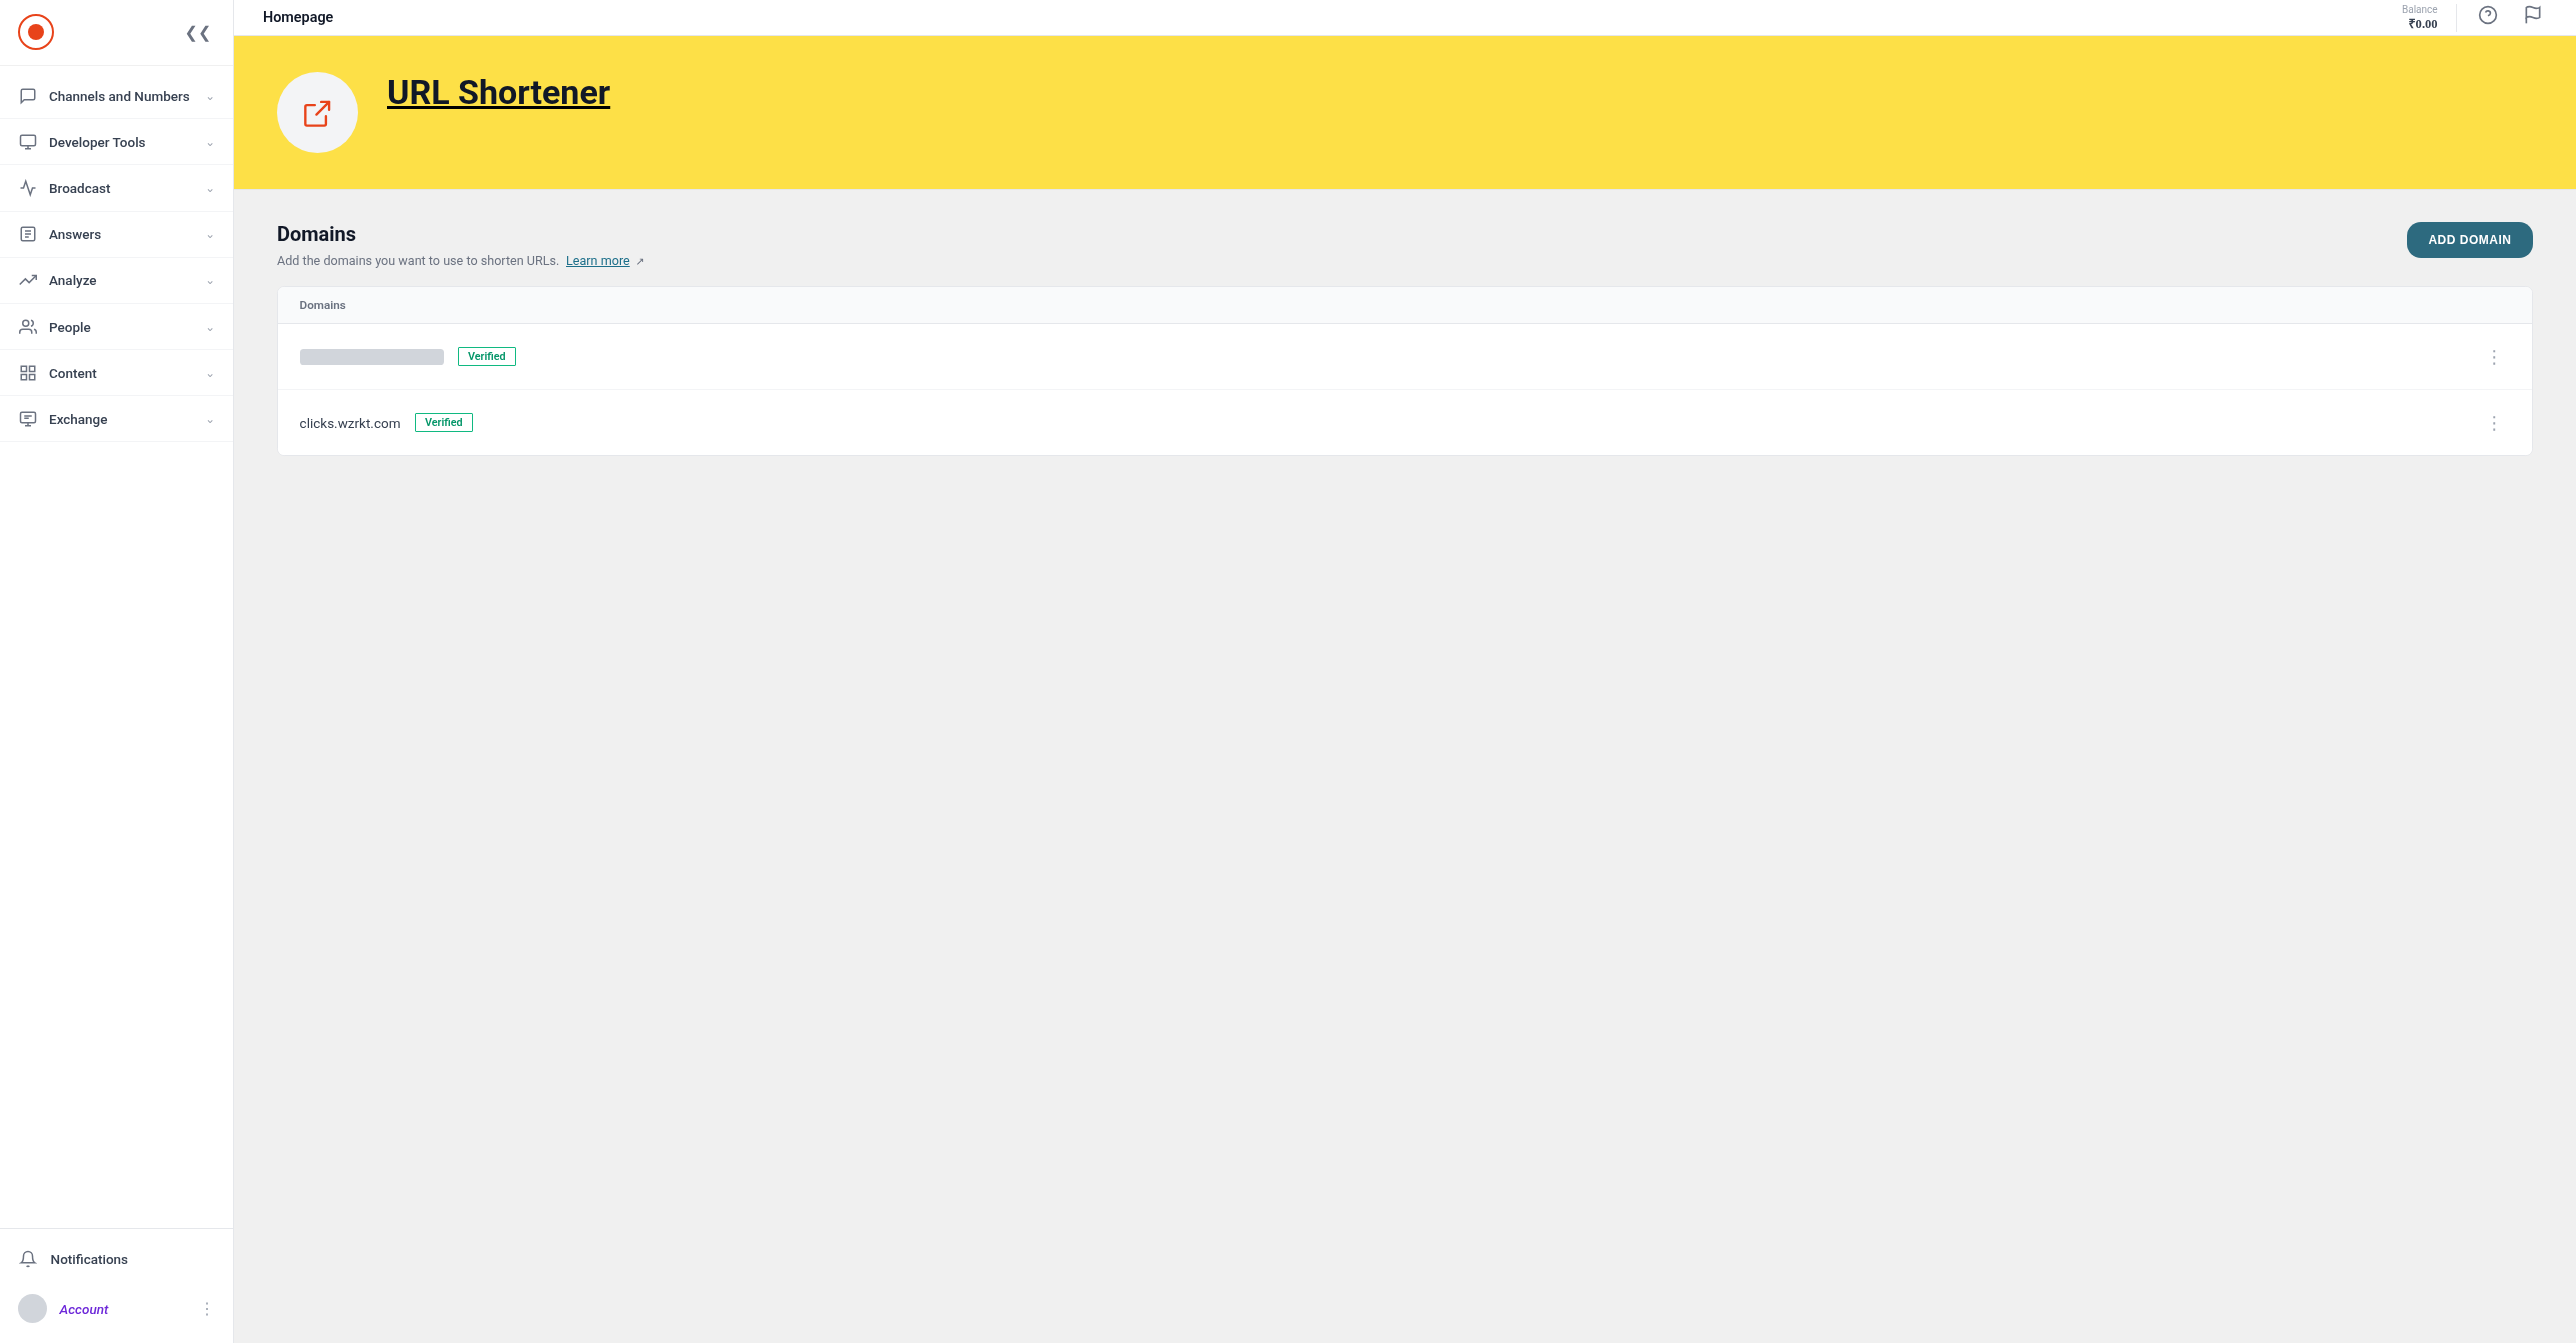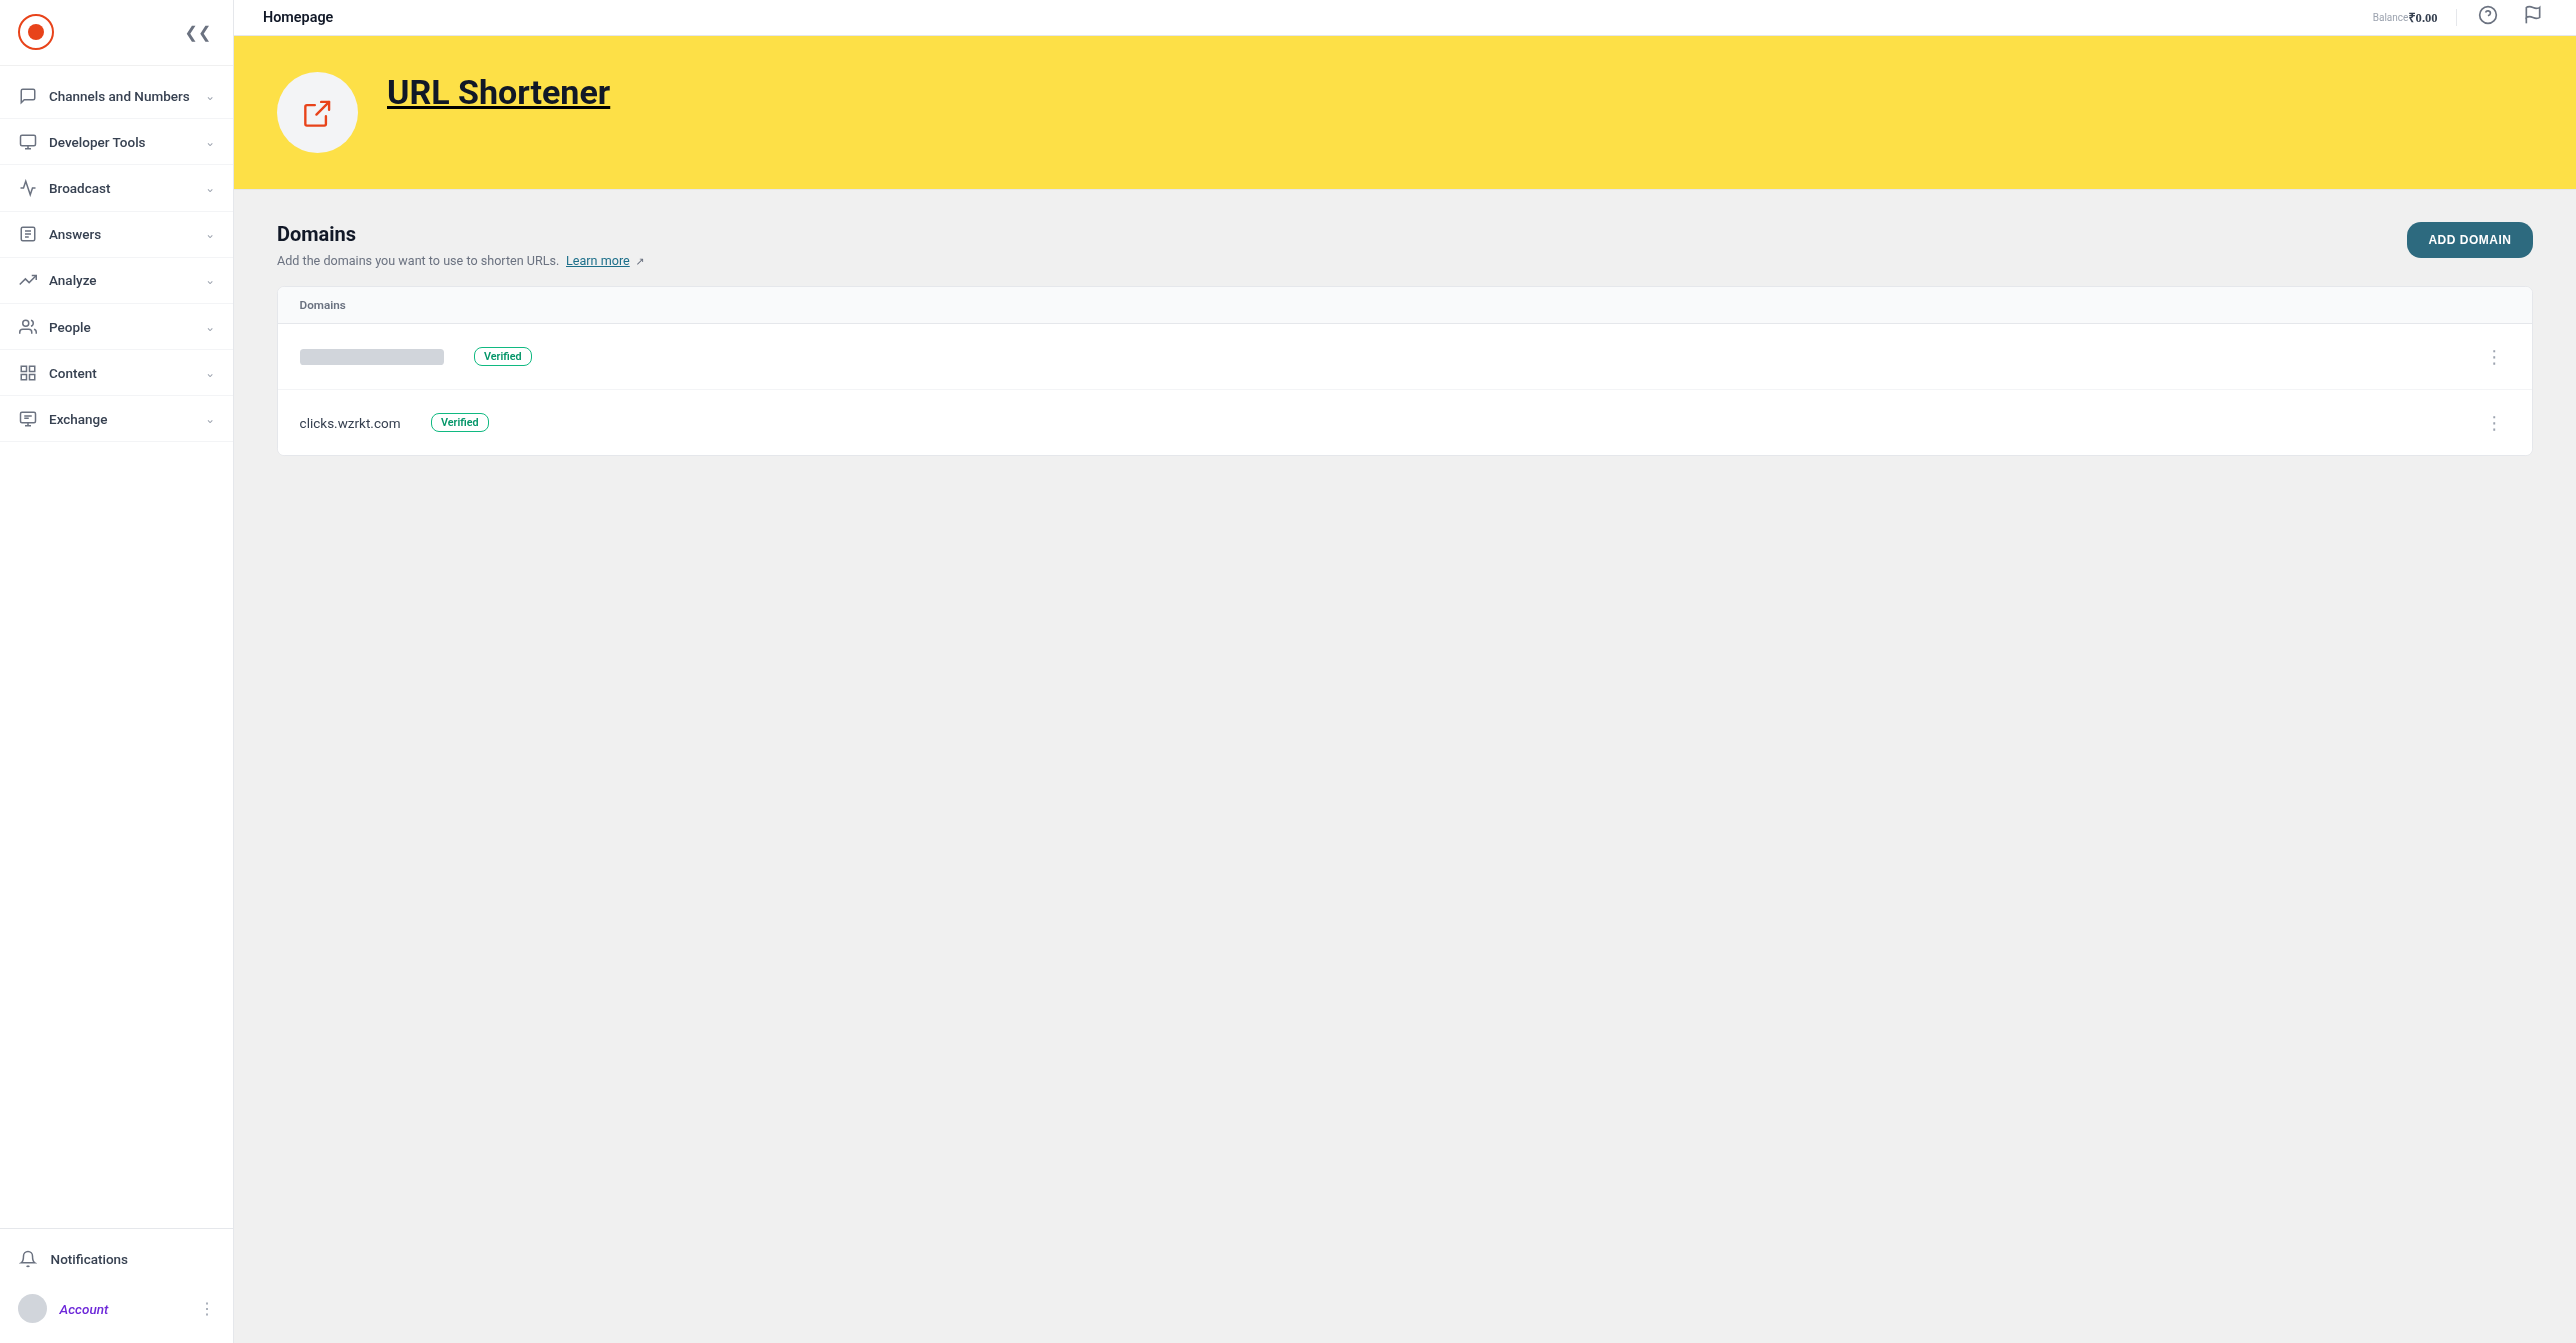--- a/index.html
+++ b/index.html
@@ -144,22 +144,22 @@
       font-weight: 600;
       color: #111827;
     }
     .topbar-right {
       display: flex;
       align-items: center;
       gap: 18px;
     }
     .balance-block {
       display: flex;
-      flex-direction: row;
-      align-items: center;
+      flex-direction: column;
+      align-items: flex-end;
       padding-right: 18px;
       border-right: 0.9px solid #e5e7eb;
     }
     .balance-label {
       font-size: 10px;
       color: #9ca3af;
     }
     .balance-value {
       font-size: 12.6px;
       color: #374151;
@@ -301,27 +301,26 @@
     .domain-text-blur {
       background: #d1d5db;
       border-radius: 3.6px;
       height: 16px;
       width: 144px;
     }
     .verified-badge {
       display: inline-flex;
       align-items: center;
       border: 1.4px solid #10b981;
-      border-radius: 8px;
+      border-radius: 1px;
       padding: 1.8px 9px;
       font-size: 10.8px;
       color: #059669;
       font-weight: 600;
       background: transparent;
-      margin-left: 16px;
     }
     .row-menu-btn {
       background: none;
       border: none;
       cursor: pointer;
       color: #9ca3af;
       font-size: 18px;
       padding: 3.6px 7.2px;
     }
   </style>

